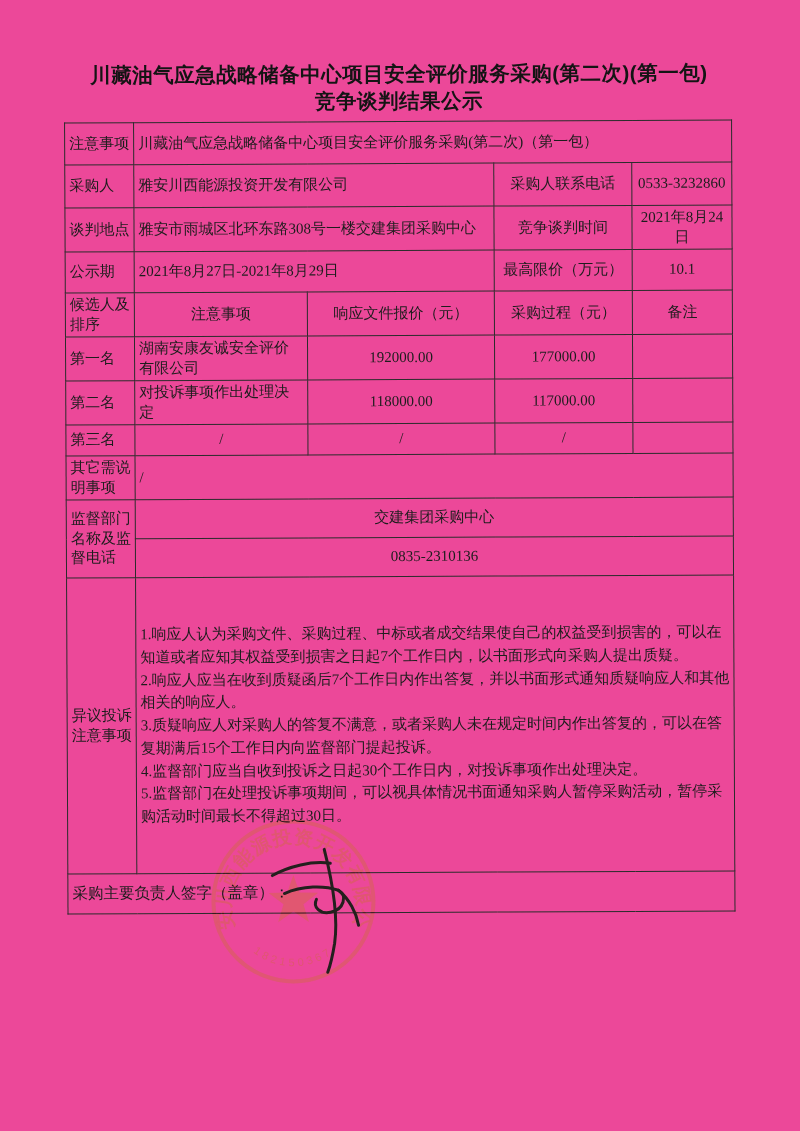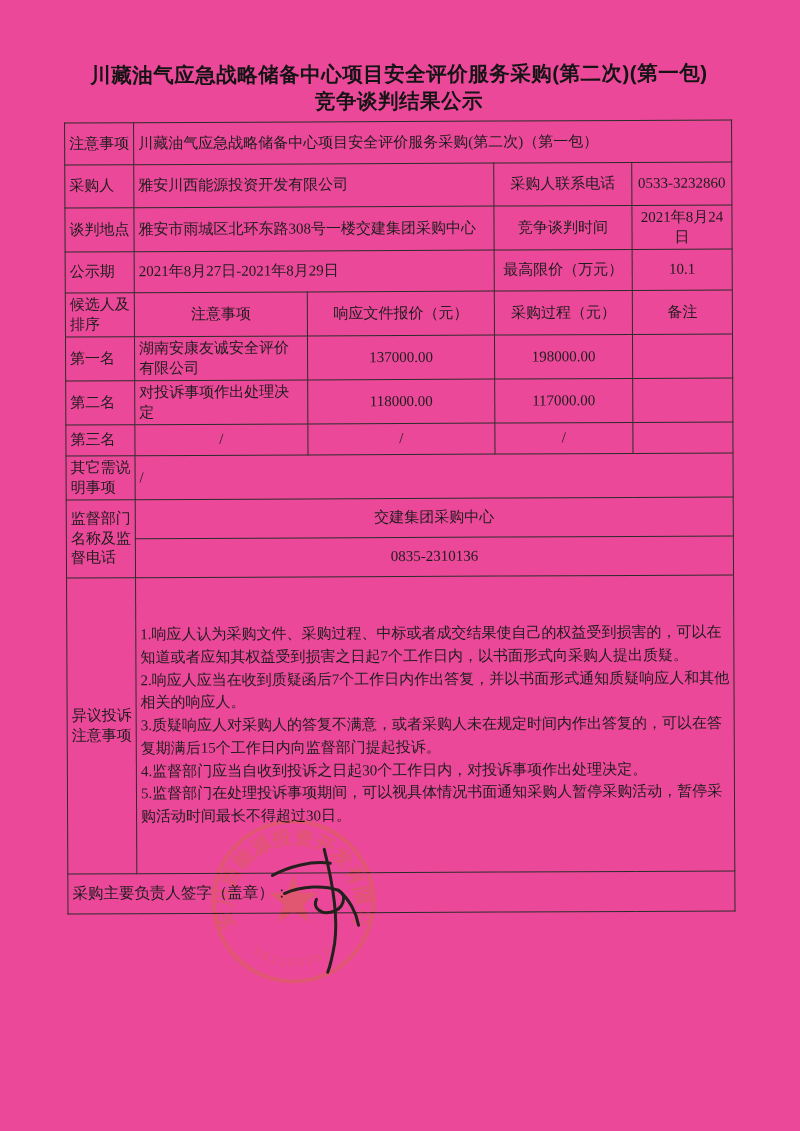--- a/index.html
+++ b/index.html
@@ -126,22 +126,22 @@
 排序</td>
         <td class="ctr">注意事项</td>
         <td class="ctr">响应文件报价（元）</td>
         <td class="ctr">采购过程（元）</td>
         <td class="ctr">备注</td>
       </tr>
 
       <tr class="h44">
         <td class="lbl">第一名</td>
         <td class="left">湖南安康友诚安全评价有限公司</td>
-        <td class="ctr">137000.00</td>
-        <td class="ctr">198000.00</td>
+        <td class="ctr">192000.00</td>
+        <td class="ctr">177000.00</td>
         <td class="ctr"></td>
       </tr>
 
       <tr class="h43">
         <td class="lbl">第二名</td>
         <td class="left">对投诉事项作出处理决定</td>
         <td class="ctr">118000.00</td>
         <td class="ctr">117000.00</td>
         <td class="ctr"></td>
       </tr>

